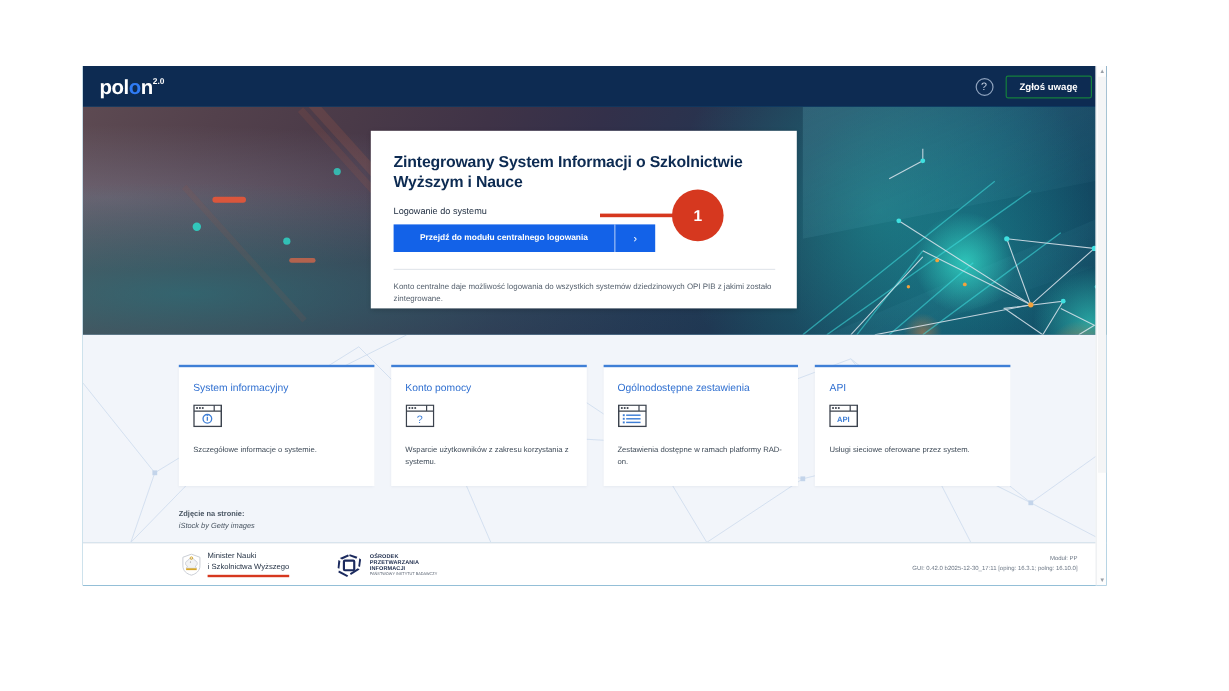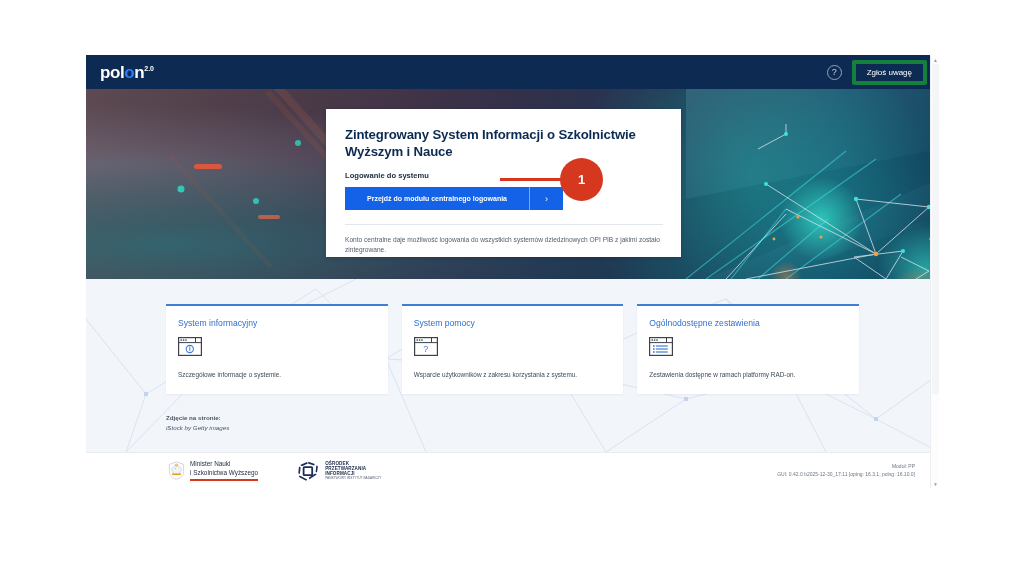--- a/index.html
+++ b/index.html
@@ -8,21 +8,21 @@
     background: #ffffff;
     font-family: "Liberation Sans", sans-serif;
     overflow: hidden;
   }
 
   #screen { position: relative; width: 1024px; height: 576px; background: #fff; }
 
   
   #page {
     position: absolute;
-    left: 86px; top: 55px;
+    left: 69px; top: 55px;
     width: 853px; height: 433px;
     background: #0369a1;
     overflow: hidden;
   }
 
   
   .site-header {
     position: relative;
     height: 34px;
     background: #0d2b52;
@@ -37,24 +37,25 @@
   .logo-text .oh { color: #2f7bf4; }
   .logo-sup { font-size: 7px; color: #ffffff; font-weight: bold; margin-top: 1px; }
   .header-right { margin-left: auto; display: flex; align-items: center; gap: 10px; }
   .help-icon {
     width: 15px; height: 15px; border-radius: 50%;
     border: 1px solid #8fa3be; color: #c7d3e4;
     font-size: 9px; display: flex; align-items: center; justify-content: center;
     cursor: pointer;
   }
   .report-btn {
-    border: 4px solid #15803d; color: #ffffff; background: transparent;
+    border: 1px solid #15803d; color: #ffffff; background: transparent;
     font-size: 8px; padding: 4px 11px; border-radius: 2px;
     font-family: "Liberation Sans", sans-serif; cursor: pointer;
     white-space: nowrap;
+    font-weight: bold;
   }
 
   
   .hero {
     position: relative;
     height: 190px;
     overflow: hidden;
     background:
       radial-gradient(circle at 78% 46%, rgba(34,176,170,0.42) 0%, rgba(34,176,170,0) 26%),
       radial-gradient(circle at 88% 66%, rgba(24,150,160,0.38) 0%, rgba(24,150,160,0) 22%),
@@ -74,21 +75,21 @@
     width: 355px;
     background: #ffffff;
     padding: 18px 18px 2px 19px;
     box-shadow: 0 1px 4px rgba(0,0,0,0.18);
     z-index: 4;
   }
   .login-title {
     font-size: 13.2px; font-weight: bold; color: #0d2b52;
     line-height: 1.25; letter-spacing: -0.15px; margin-bottom: 11px;
   }
-  .login-sub { font-size: 7.6px; font-weight: bold; color: #1d2b3e; margin-bottom: 7px; }
+  .login-sub { font-size: 7.6px; font-weight: normal; color: #1d2b3e; margin-bottom: 7px; }
   .login-btn-row { display: flex; width: 218px; }
   .login-btn {
     flex: 1 1 auto;
     background: #1362e8; color: #fff;
     font-size: 7px; font-weight: bold;
     border: none; padding: 8px 6px;
     font-family: "Liberation Sans", sans-serif;
     cursor: pointer; text-align: center; white-space: nowrap;
   }
   .login-btn-arrow {
@@ -343,21 +344,21 @@
               <circle cx="8" cy="3" r="0.85" fill="#3b424d"></circle>
             <line x1="17.5" y1="0.8" x2="17.5" y2="5.4" stroke="#3b424d" stroke-width="1"></line>
             <circle cx="11.8" cy="12" r="3.6" fill="none" stroke="#3f7fd6" stroke-width="1.1"></circle>
             <line x1="11.8" y1="10.3" x2="11.8" y2="13.7" stroke="#3f7fd6" stroke-width="1.1"></line>
             <circle cx="11.8" cy="9.1" r="0.6" fill="#3f7fd6"></circle>
           </svg>
           <div class="card-desc">Szczegółowe informacje o systemie.</div>
         </div>
 
         <div class="card">
-          <div class="card-title">System pomocy</div>
+          <div class="card-title">Konto pomocy</div>
           <svg class="card-icon" viewBox="0 0 24 19">
             <rect x="0.6" y="0.6" width="22.8" height="17.8" fill="#fff" stroke="#3b424d" stroke-width="1.2"></rect>
             <line x1="0.6" y1="5.6" x2="23.4" y2="5.6" stroke="#3b424d" stroke-width="1"></line>
             <circle cx="3.2" cy="3" r="0.85" fill="#3b424d"></circle>
               <circle cx="5.6" cy="3" r="0.85" fill="#3b424d"></circle>
               <circle cx="8" cy="3" r="0.85" fill="#3b424d"></circle>
             <line x1="17.5" y1="0.8" x2="17.5" y2="5.4" stroke="#3b424d" stroke-width="1"></line>
             <text x="11.8" y="15.2" font-family="Liberation Sans, sans-serif" font-size="9" fill="#3f7fd6" text-anchor="middle">?</text>
           </svg>
           <div class="card-desc">Wsparcie użytkowników z zakresu korzystania z systemu.</div>
@@ -377,20 +378,33 @@
                 <rect x="6.8" y="8.4" width="12" height="1.2"></rect>
               <rect x="4" y="11.2" width="1.6" height="1.6"></rect>
                 <rect x="6.8" y="11.4" width="12" height="1.2"></rect>
               <rect x="4" y="14.2" width="1.6" height="1.6"></rect>
                 <rect x="6.8" y="14.4" width="12" height="1.2"></rect>
             </g>
           </svg>
           <div class="card-desc">Zestawienia dostępne w ramach platformy RAD-on.</div>
         </div>
 
+        <div class="card">
+          <div class="card-title">API</div>
+          <svg class="card-icon" viewBox="0 0 24 19">
+            <rect x="0.6" y="0.6" width="22.8" height="17.8" fill="#fff" stroke="#3b424d" stroke-width="1.2"></rect>
+            <line x1="0.6" y1="5.6" x2="23.4" y2="5.6" stroke="#3b424d" stroke-width="1"></line>
+            <circle cx="3.2" cy="3" r="0.85" fill="#3b424d"></circle>
+              <circle cx="5.6" cy="3" r="0.85" fill="#3b424d"></circle>
+              <circle cx="8" cy="3" r="0.85" fill="#3b424d"></circle>
+            <line x1="17.5" y1="0.8" x2="17.5" y2="5.4" stroke="#3b424d" stroke-width="1"></line>
+            <text x="11.8" y="14.6" font-family="Liberation Sans, sans-serif" font-size="6.4" font-weight="bold" fill="#3f7fd6" text-anchor="middle">API</text>
+          </svg>
+          <div class="card-desc">Usługi sieciowe oferowane przez system.</div>
+        </div>
 
       </div>
 
       <div class="photo-credit">
         <div class="pc-label">Zdjęcie na stronie:</div>
         <div class="pc-val">iStock by Getty images</div>
       </div>
     </div>
 
     <div class="site-footer">

